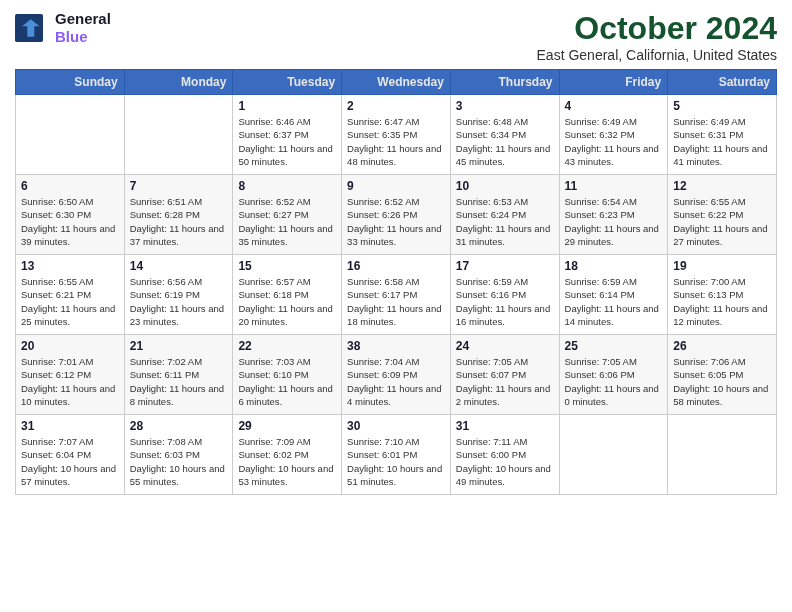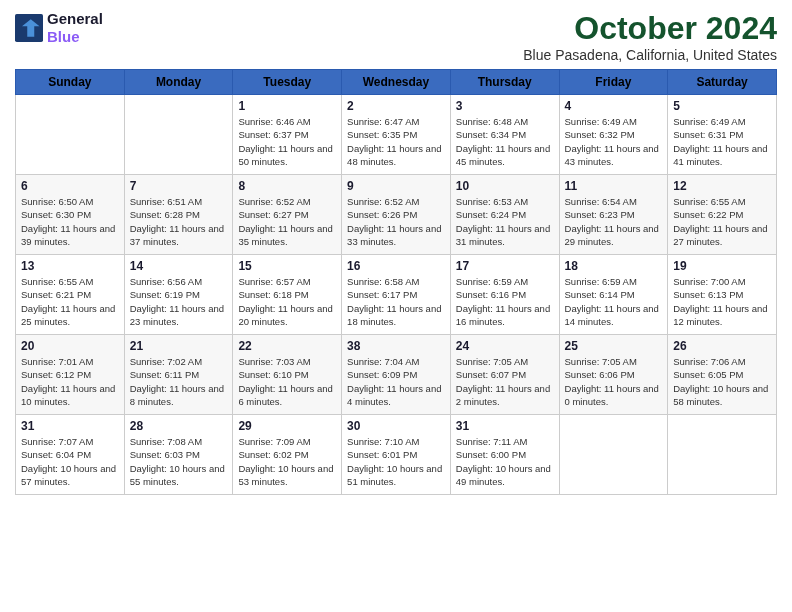--- a/index.html
+++ b/index.html
@@ -12,21 +12,21 @@
     }
     .header-area {
       display: flex;
       justify-content: space-between;
       align-items: flex-start;
       margin-bottom: 6px;
     }
     .logo {
       display: flex;
       align-items: center;
-      gap: 4px;
+      gap: 12px;
     }
     .logo-text {
       font-size: 15px;
       font-weight: bold;
       color: #1a1a2e;
       line-height: 1.2;
     }
     .logo-icon {
       width: 28px;
       height: 28px;
@@ -43,25 +43,25 @@
       font-size: 14px;
       color: #333;
     }
     table {
       width: 100%;
       border-collapse: collapse;
       table-layout: fixed;
     }
     thead tr th {
       background-color: #3a6bbf;
-      color: #000000;
+      color: #e5e5e5;
       font-size: 12px;
       font-weight: bold;
       padding: 5px 6px;
-      text-align: center;
+      text-align: right;
       border: 1px solid #2a5aaf;
     }
     tbody tr td {
       vertical-align: top;
       border: 1px solid #ccc;
       padding: 4px 5px;
       font-size: 9.5px;
       color: #222;
       height: 80px;
       background: #fff;
@@ -93,21 +93,21 @@
       <rect x="0" y="0" width="32" height="32" fill="#1a3a6e" rx="2"></rect>
       <polygon points="18,6 28,14 22,14 22,26 14,26 14,14 8,14" fill="#4a90d9"></polygon>
     </svg>
     <div class="logo-text">
       <div>General</div>
       <div style="color:#8b5cf6">Blue</div>
     </div>
   </div>
   <div class="title-area">
     <div class="calendar-title">October 2024</div>
-    <div class="calendar-subtitle">Blue Pasadena, California, United States</div>
+    <div class="calendar-subtitle">East General, California, United States</div>
   </div>
 </div>
 
 <table>
   <thead>
     <tr>
     <th>Sunday</th>
         <th>Monday</th>
         <th>Tuesday</th>
         <th>Wednesday</th>

